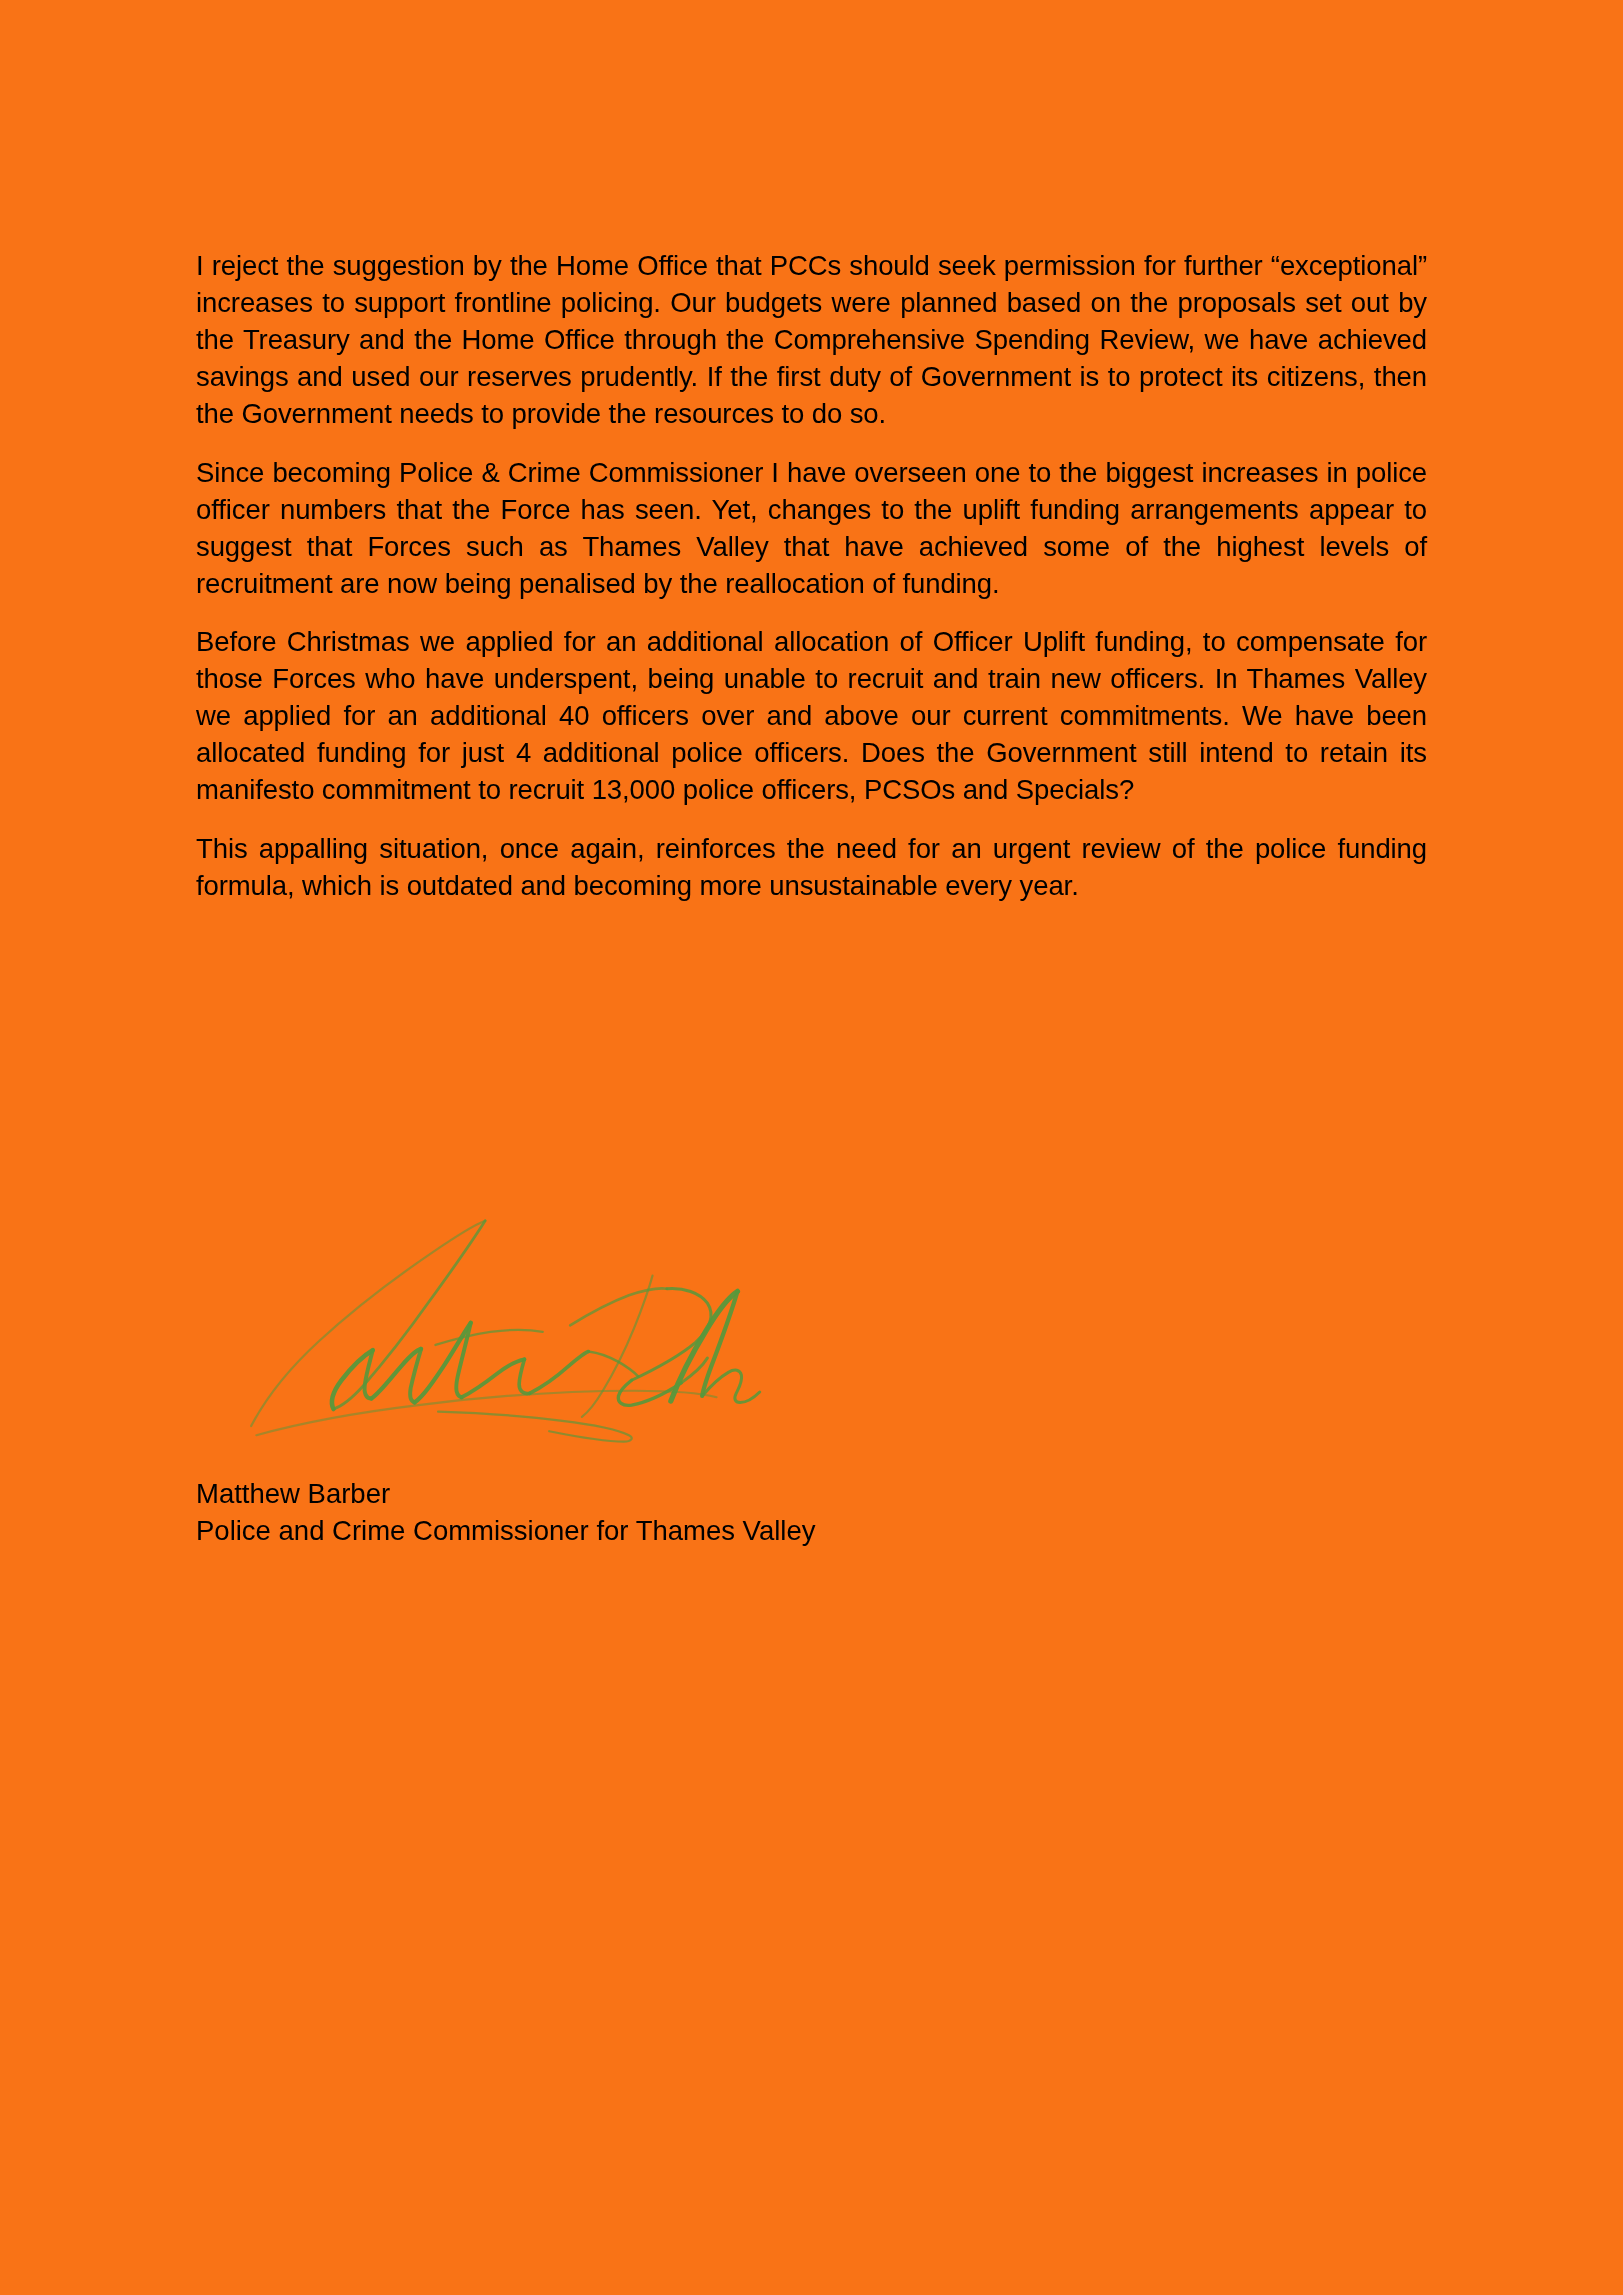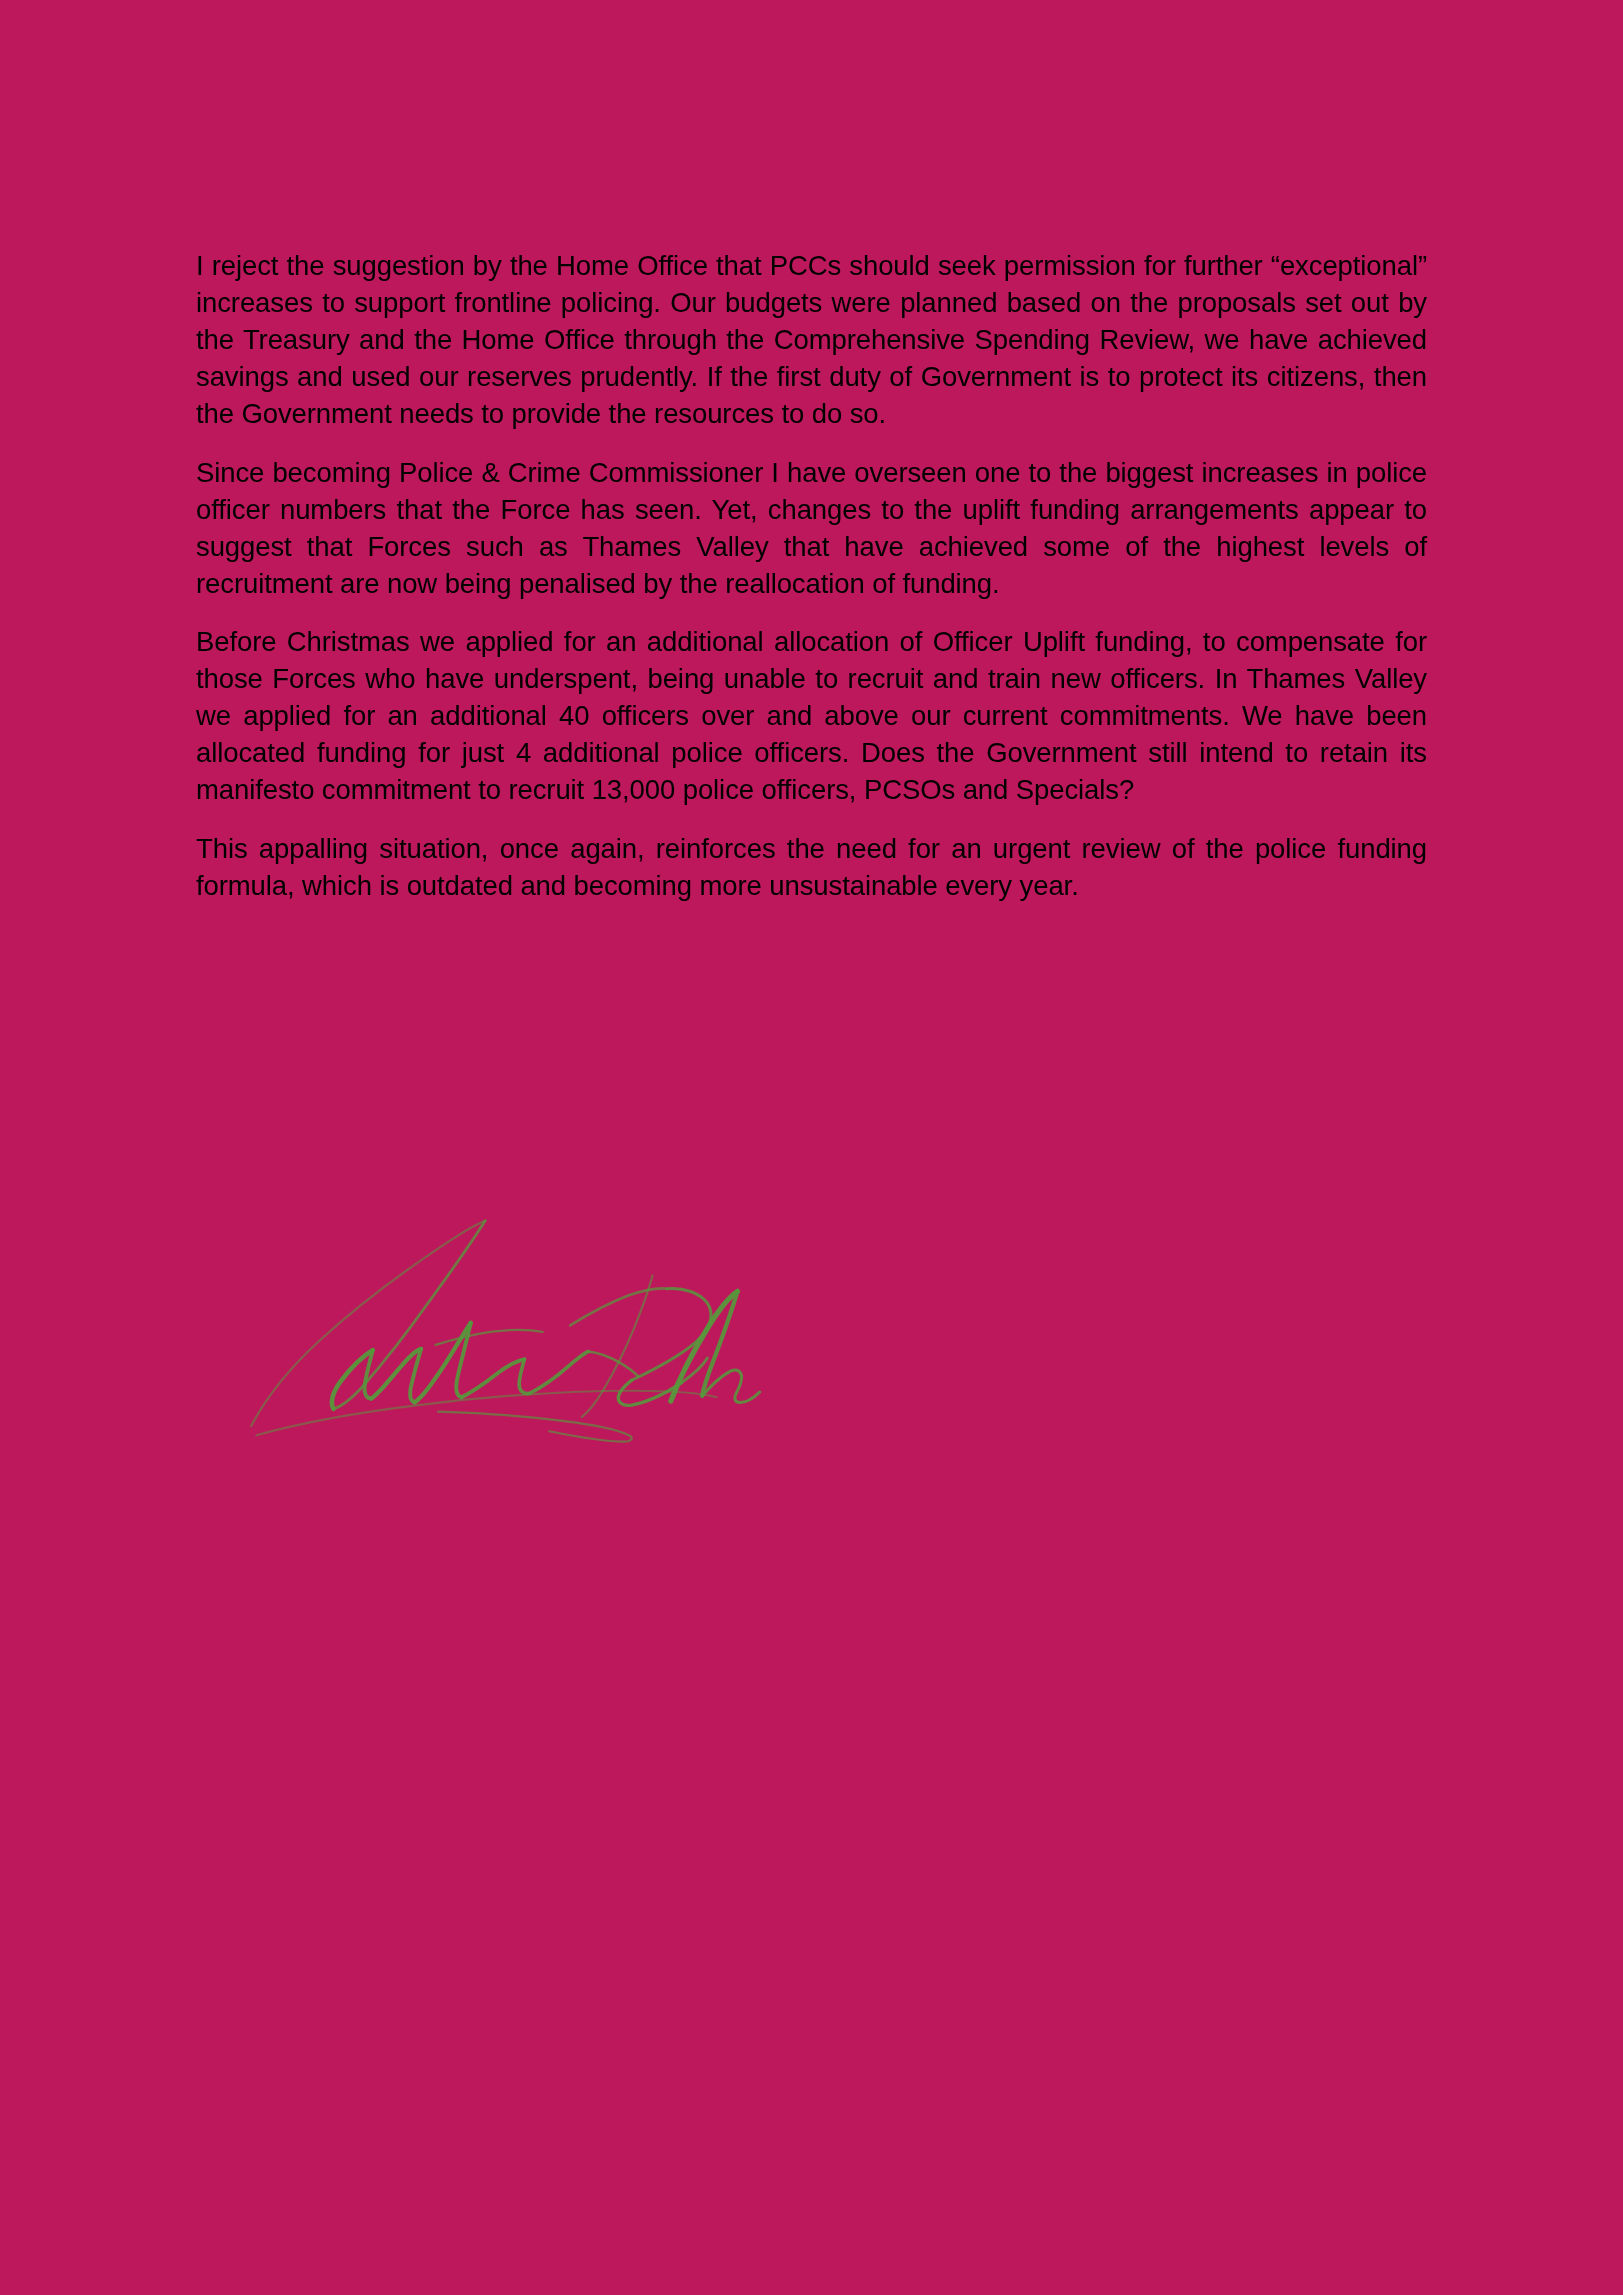--- a/index.html
+++ b/index.html
@@ -5,21 +5,21 @@
   html, body {
     margin: 0;
     padding: 0;
     background: #ffffff;
   }
 
   .page {
     position: relative;
     width: 1623px;
     height: 2295px;
-    background: #be185d;
+    background: #f97316;
     margin: 0 auto;
     overflow: hidden;
     font-family: "Liberation Sans", sans-serif;
     color: #000000;
   }
 
   .body-block {
     position: absolute;
     left: 196px;
     top: 247px;
@@ -128,15 +128,19 @@
         <path d="M758 132 C 748 166, 734 204, 722 236 C 712 262, 706 280, 704 292" stroke-width="6.5" stroke-opacity="0.92"></path>
 
         <path d="M704 292 C 716 278, 730 264, 744 256 C 754 250, 762 252, 764 260 C 766 270, 760 280, 756 288 C 752 296, 754 302, 762 302 C 772 302, 784 294, 792 286" stroke-width="4.6" stroke-opacity="0.88"></path>
 
         <path d="M22 352 C 80 336, 170 318, 270 306 C 380 292, 500 284, 600 284 C 660 284, 704 288, 726 294" stroke-width="3.2" stroke-opacity="0.5"></path>
         <path d="M300 316 C 360 318, 430 322, 490 330 C 540 336, 576 344, 592 352 C 600 356, 596 362, 584 362 C 560 362, 510 354, 470 346" stroke-width="3.4" stroke-opacity="0.66"></path>
       </g>
     </svg>
   </div>
 
+  <div class="signoff-block">
+    <p class="signoff-line">Matthew Barber</p>
+    <p class="signoff-line">Police and Crime Commissioner for Thames Valley</p>
+  </div>
 
 </div>
 
 
 </body></html>

